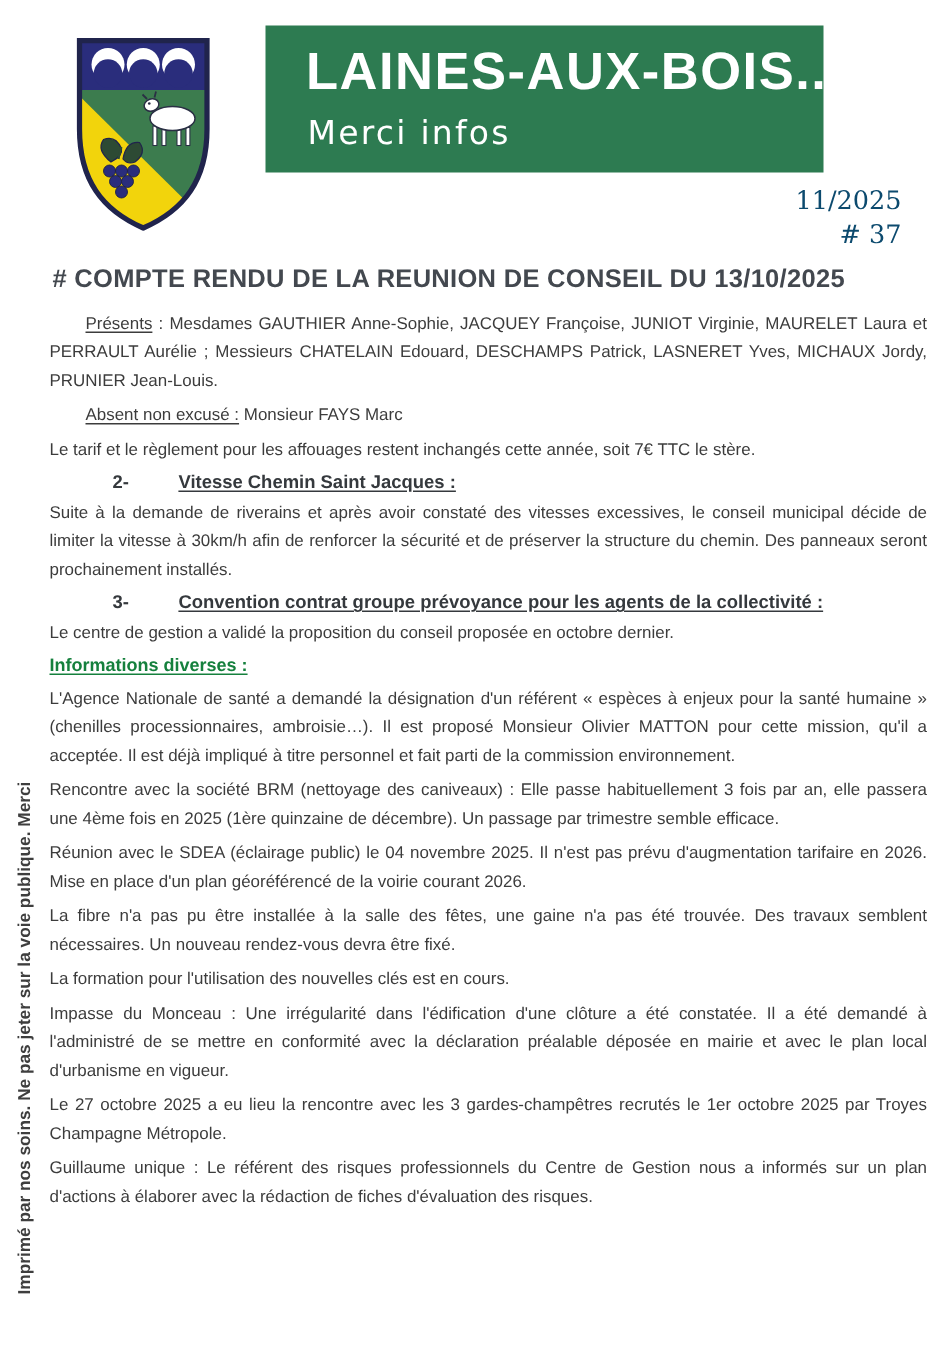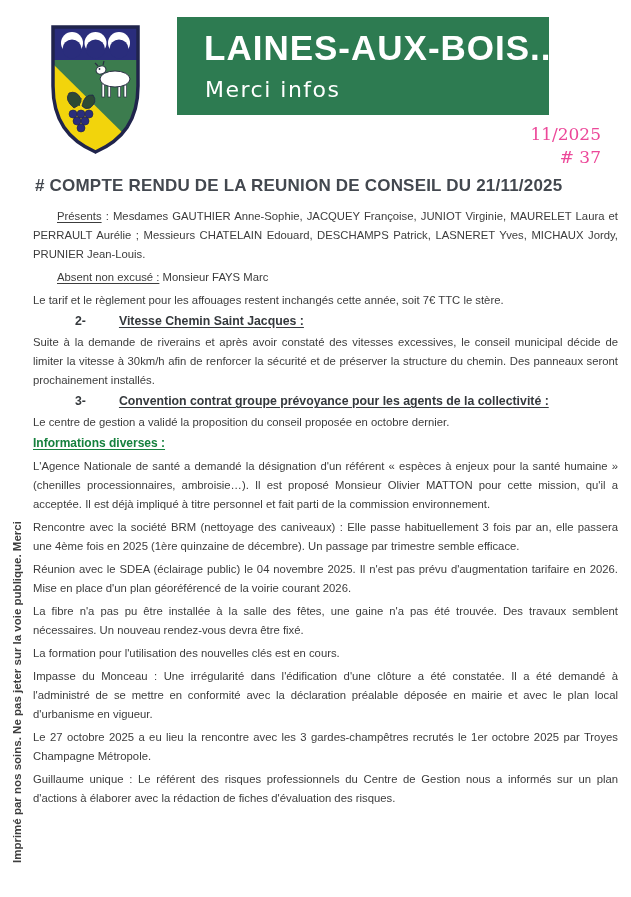--- a/index.html
+++ b/index.html
@@ -17,21 +17,21 @@
   .banner-title{
     font-size:35px;font-weight:bold;letter-spacing:1px;
     margin:11px 0 0 27px;white-space:nowrap;
   }
   .banner-sub{
     font-size:22px;letter-spacing:1.5px;margin:9px 0 0 28px;
     font-family:"DejaVu Sans",sans-serif;
   }
   .issue{
     position:absolute;right:30px;top:123px;text-align:right;
-    font-family:"DejaVu Serif",serif;font-size:17px;line-height:23px;color:#ec4899;
+    font-family:"DejaVu Serif",serif;font-size:17px;line-height:23px;color:#0c4a6e;
   }
   
   .content{position:absolute;left:33px;top:176px;width:585px;}
   .doc-title{
     font-size:17px;font-weight:bold;color:#43484f;letter-spacing:0.2px;
     margin:0 0 11px 2px;white-space:nowrap;
   }
   p.body{font-size:11.3px;line-height:19px;text-align:justify;margin:0 0 4px 0;}
   .u{text-decoration:underline;text-underline-offset:2px;padding-left:24px;}
   .sec-head{
@@ -109,21 +109,21 @@
   <div class="banner-sub">Merci infos</div>
 </div>
 
 <div class="issue">
   <div>11/2025</div>
   <div># 37</div>
 </div>
 
 <div class="content">
 
-  <div class="doc-title"># COMPTE RENDU DE LA REUNION DE CONSEIL DU 21/11/2025</div>
+  <div class="doc-title"># COMPTE RENDU DE LA REUNION DE CONSEIL DU 13/10/2025</div>
 
   <p class="body"><span class="u">Présents</span> <span>: Mesdames GAUTHIER Anne-Sophie, JACQUEY Françoise, JUNIOT Virginie, MAURELET Laura et PERRAULT Aurélie ; Messieurs CHATELAIN Edouard, DESCHAMPS Patrick, LASNERET Yves, MICHAUX Jordy, PRUNIER Jean-Louis.</span></p>
 
 
   <p class="body"><span class="u">Absent non excusé :</span> <span>Monsieur FAYS Marc</span></p>
 
   <p class="body">Le tarif et le règlement pour les affouages restent inchangés cette année, soit 7€ TTC le stère.</p>
 
   <p class="sec-head"><span class="sec-num">2-</span><span class="u">Vitesse Chemin Saint Jacques :</span></p>
   <p class="body">Suite à la demande de riverains et après avoir constaté des vitesses excessives, le conseil municipal décide de limiter la vitesse à 30km/h afin de renforcer la sécurité et de préserver la structure du chemin. Des panneaux seront prochainement installés.</p>

